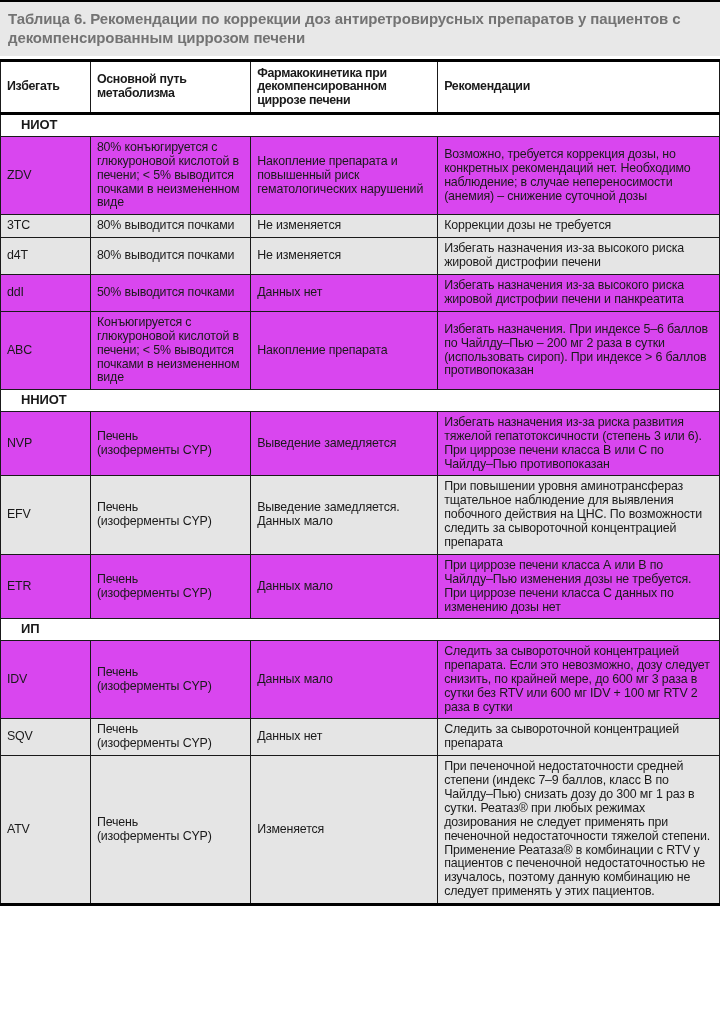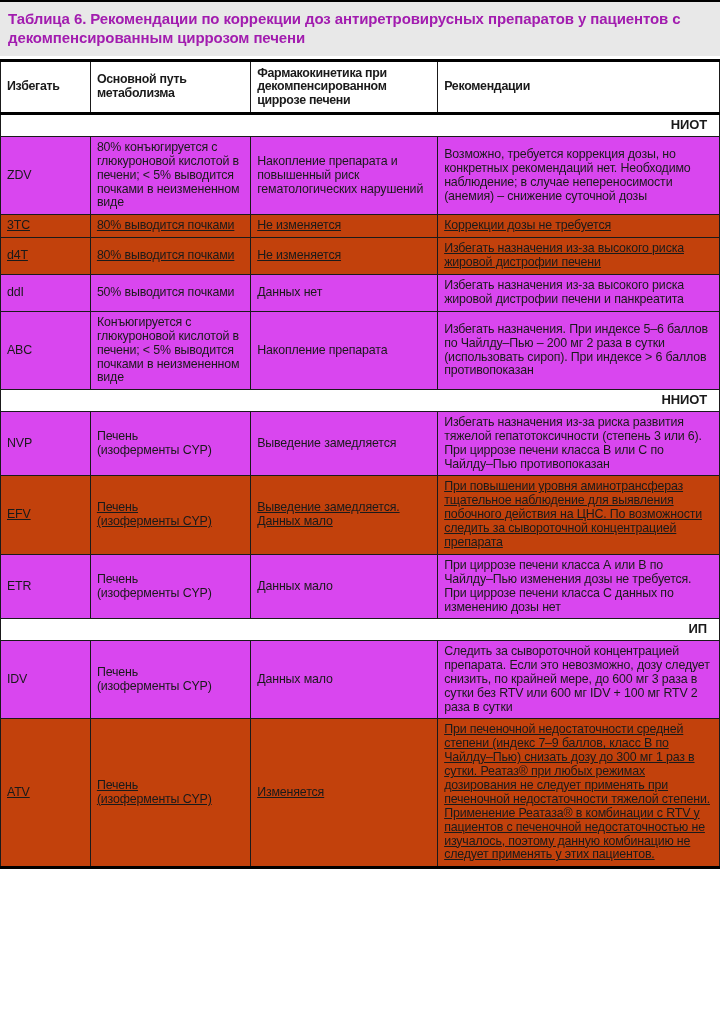--- a/index.html
+++ b/index.html
@@ -10,21 +10,21 @@
     color: #1a1a1a;
     -webkit-font-smoothing: antialiased;
   }
   .top-rule { height: 2px; background: #000; }
   .title-band {
     background: #e8e8e8;
     padding: 7px 0 9px 8px;
     font-size: 15px;
     font-weight: bold;
     line-height: 1.28;
-    color: #a21caf;
+    color: #737373;
     white-space: pre-line;
     letter-spacing: -0.1px;
   }
   table.doses {
     width: 100%;
     border-collapse: collapse;
     table-layout: fixed;
     margin-top: 3px;
     border-top: 3px solid #000;
     border-bottom: 3px solid #000;
@@ -49,28 +49,28 @@
   thead th {
     font-weight: bold;
     border-bottom: 3px solid #000;
     height: 42px;
     background: #ffffff;
     letter-spacing: -0.3px;
   }
   tr.section-row td {
     border-left: none;
     border-right: none;
-    text-align: right;
+    text-align: left;
     font-weight: bold;
     font-size: 13px;
-    padding: 3px 12px;
+    padding: 3px 20px;
     background: #ffffff;
   }
   tr.shaded td { background: #d946ef; }
-  tr.plain td { background: #c2410c; text-decoration: underline; }
+  tr.plain td { background: #e5e5e5; }
   td.drug-col { }
 </style>
 </head>
 <body>
 
 <div class="top-rule"></div>
 
 <div class="title-band">Таблица 6. Рекомендации по коррекции доз антиретровирусных препаратов у пациентов с
 декомпенсированным циррозом печени</div>
 
@@ -154,20 +154,27 @@
       <td colspan="4">ИП</td>
     </tr>
     <tr class="shaded">
       <td class="drug-col">IDV</td>
       <td>Печень
 (изоферменты CYP)</td>
       <td>Данных мало</td>
       <td>Следить за сывороточной концентрацией препарата. Если это невозможно, дозу следует снизить, по крайней мере, до 600 мг 3 раза в сутки без RTV или 600 мг IDV + 100 мг RTV 2 раза в сутки</td>
     </tr>
     <tr class="plain">
+      <td class="drug-col">SQV</td>
+      <td>Печень
+(изоферменты CYP)</td>
+      <td>Данных нет</td>
+      <td>Следить за сывороточной концентрацией препарата</td>
+    </tr>
+    <tr class="plain">
       <td class="drug-col">ATV</td>
       <td>Печень
 (изоферменты CYP)</td>
       <td>Изменяется</td>
       <td>При печеночной недостаточности средней степени (индекс 7–9 баллов, класс В по Чайлду–Пью) снизать дозу до 300 мг 1 раз в сутки. Реатаз® при любых режимах дозирования не следует применять при печеночной недостаточности тяжелой степени. Применение Реатаза® в комбинации с RTV у пациентов с печеночной недостаточностью не изучалось, поэтому данную комбинацию не следует применять у этих пациентов.</td>
     </tr>
 
   </tbody>
 </table>
 

